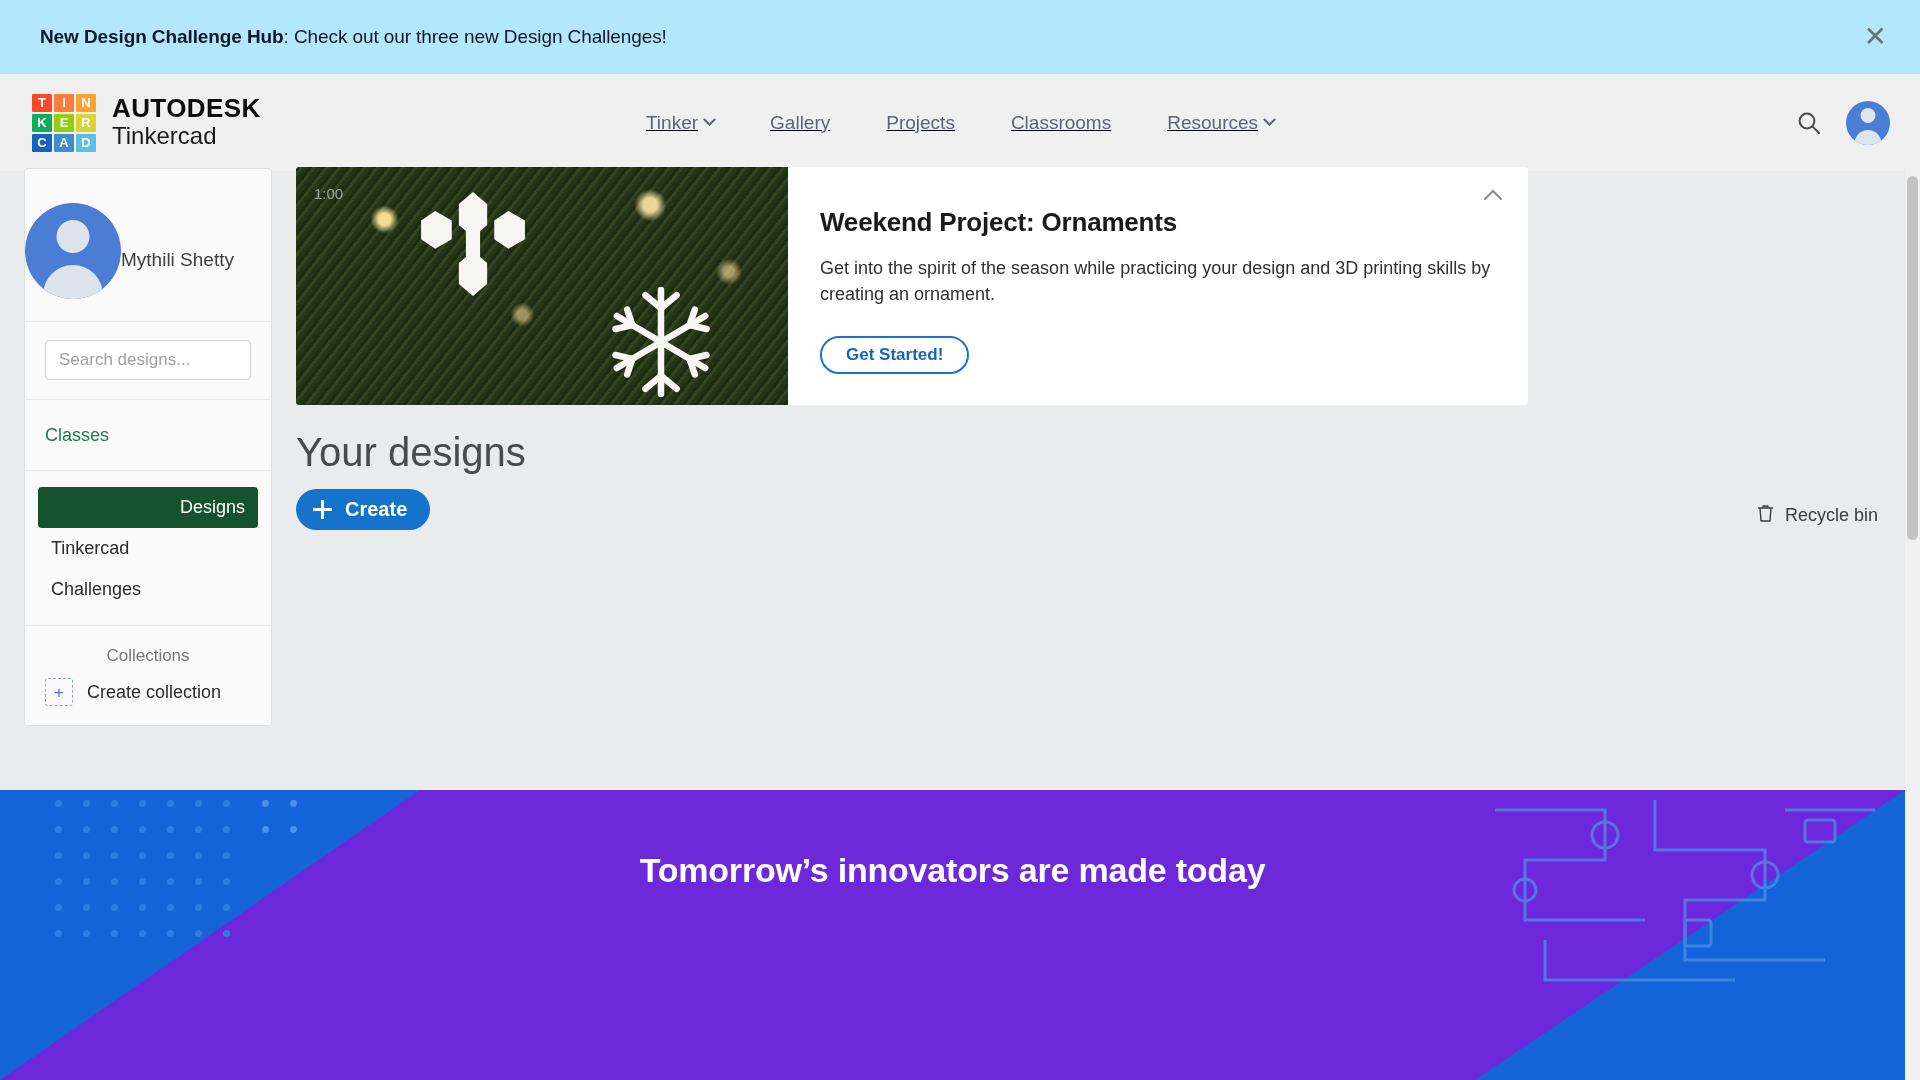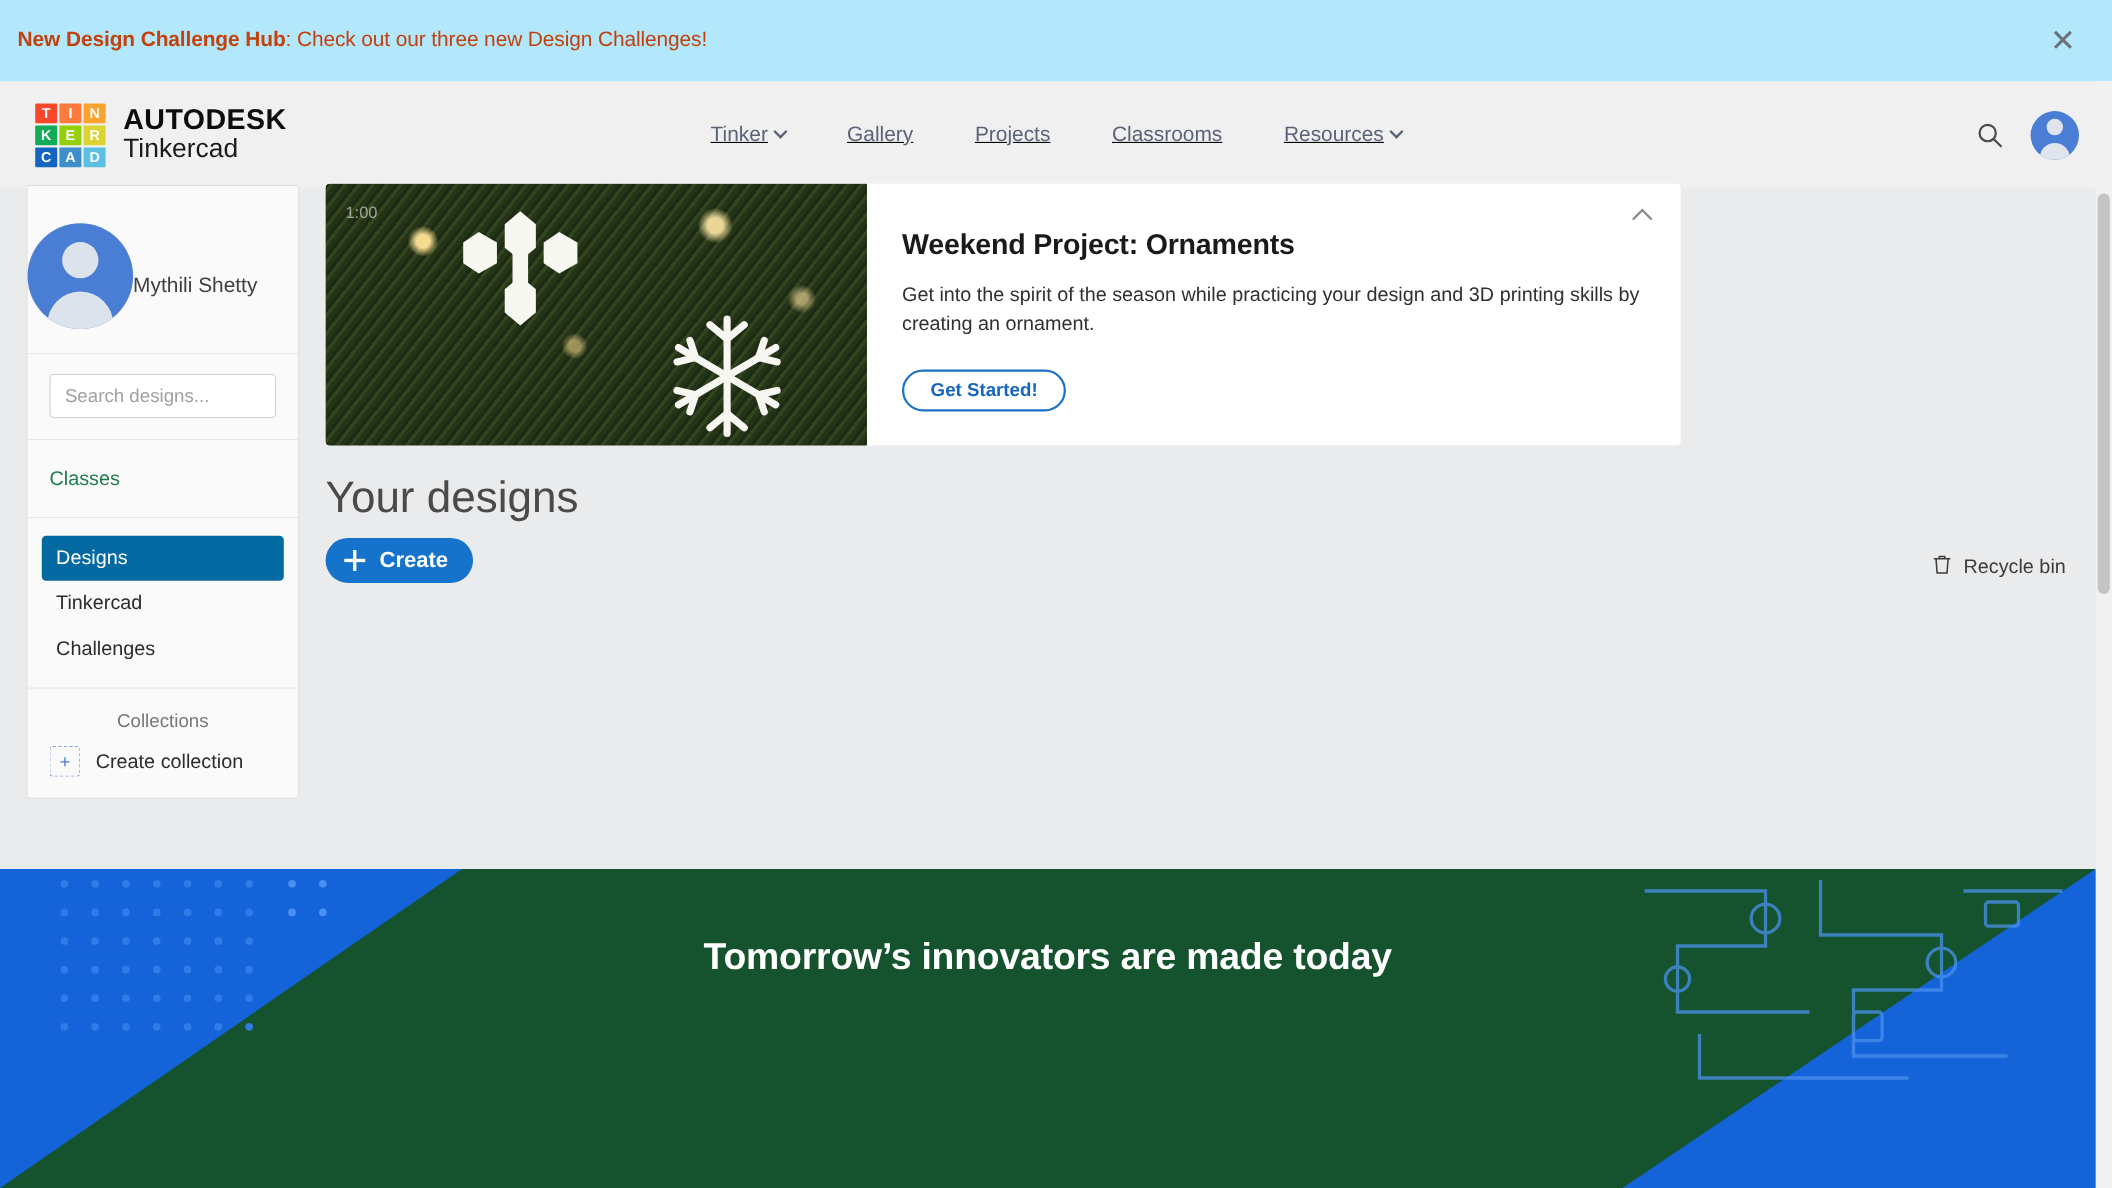--- a/index.html
+++ b/index.html
@@ -11,23 +11,23 @@
   }
 
   
   .announce {
     position: absolute; top: 0; left: 0;
     width: 1920px; height: 74px;
     background: #b3e7fb;
     display: flex; align-items: center;
   }
   .announce-text {
-    margin-left: 16px;
+    margin-left: 40px;
     font-size: 19px;
-    color: #c2410c;
+    color: #0f172a;
     letter-spacing: -0.1px;
   }
   .announce-text b { font-weight: 700; }
   .announce-close {
     position: absolute; right: 33px; top: 50%;
     transform: translateY(-50%);
     font-size: 28px; color: #6d7278;
     line-height: 1; cursor: pointer;
     font-weight: 300;
   }
@@ -159,21 +159,21 @@
   .side-group.nobord { border-bottom: none; }
   .side-link {
     display: block; padding: 9px 20px;
     font-size: 18px; color: #1f7a4d; cursor: pointer;
   }
   .side-item {
     display: block; margin: 0 13px; padding: 10px 13px;
     font-size: 18px; color: #2b2b2b; cursor: pointer;
     border-radius: 4px;
   }
-  .side-item.active { background: #0369a1; color: #fff; }
+  .side-item.active { background: #14532d; color: #fff; text-align: right; }
   .side-caption {
     padding: 4px 20px 6px; font-size: 17px; color: #767676; text-align: center;
   }
   .collection-row {
     display: flex; align-items: center; gap: 14px;
     padding: 6px 20px 4px; cursor: pointer;
   }
   .collection-plus {
     width: 28px; height: 28px;
     border: 1px dashed #8aa8d8; border-radius: 3px;
@@ -270,21 +270,21 @@
   .scroll-thumb {
     position: absolute; top: 102px; left: 2px;
     width: 11px; height: 364px;
     background: #c4c4c4; border-radius: 6px;
   }
 
   
   .footer {
     position: absolute; left: 0; bottom: 0;
     width: 1905px; height: 290px;
-    background: #14532d; overflow: hidden;
+    background: #6d28d9; overflow: hidden;
   }
   .footer-shape {
     position: absolute; left: 0; top: 0;
     width: 420px; height: 290px;
     background: #1463d8;
     clip-path: polygon(0 0, 100% 0, 0 100%);
   }
   .footer-shape2 {
     position: absolute; right: 0; top: 0;
     width: 430px; height: 290px;

